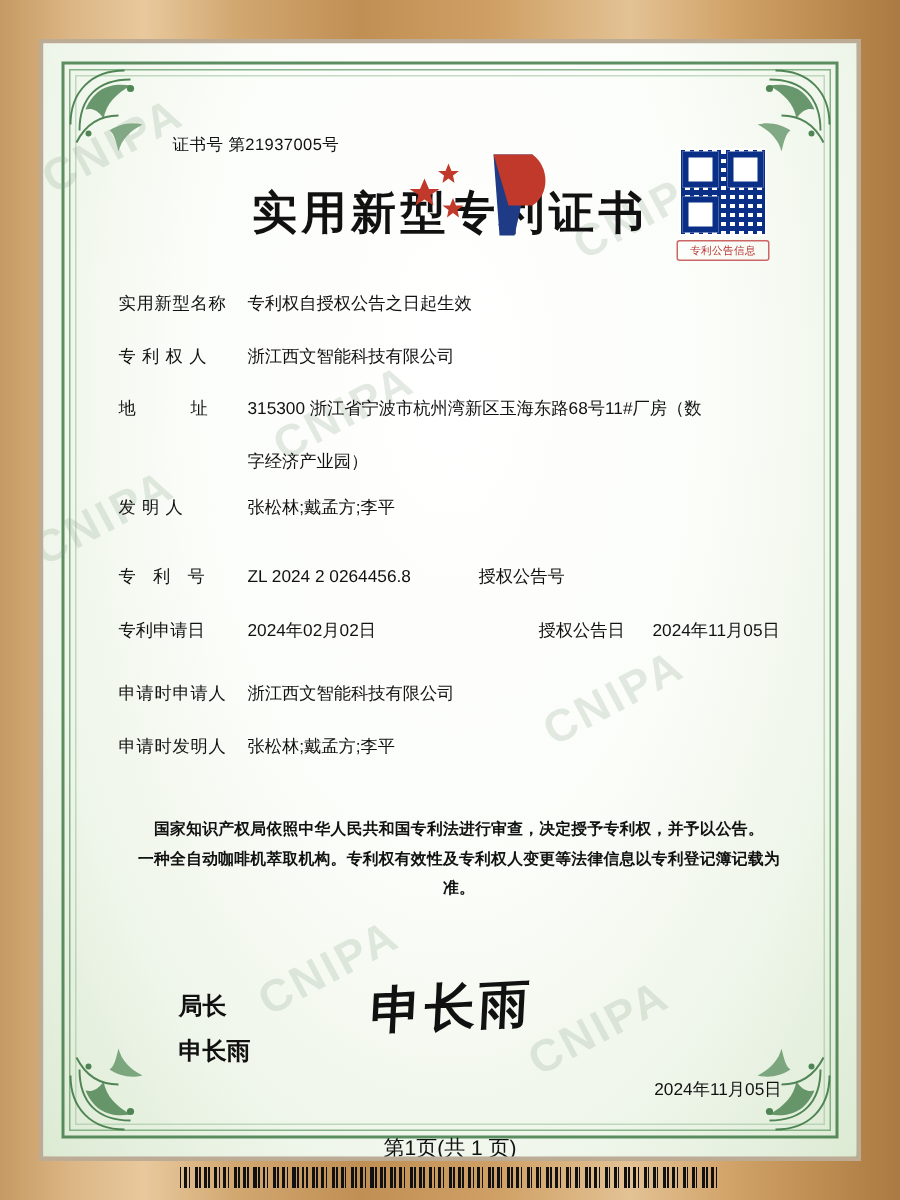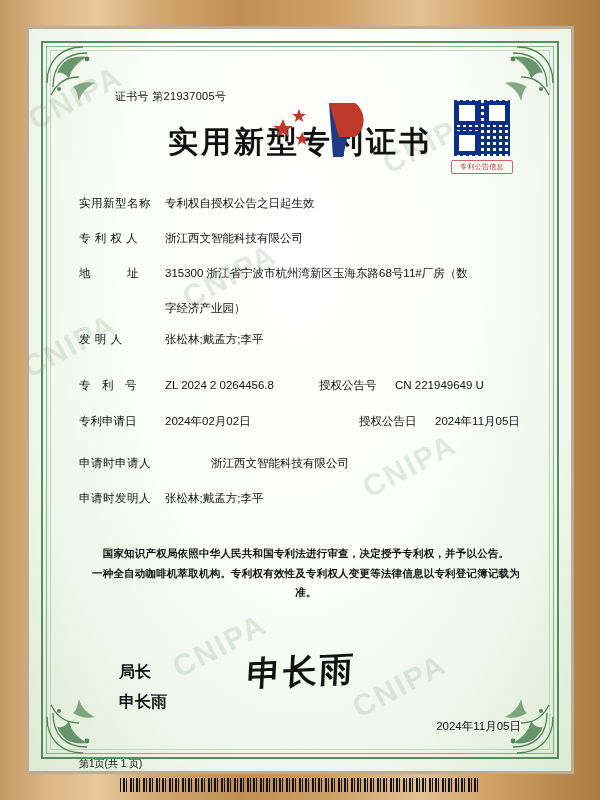--- a/index.html
+++ b/index.html
@@ -250,22 +250,22 @@
     position: absolute;
     right: 0; top: 70px;
     font-size: 11.5px;
     color: #111;
   }
 
   .page-no {
     position: absolute;
     left: 0; right: 0;
     top: 668px;
-    text-align: left;
-    font-size: 10px;
+    text-align: center;
+    font-size: 14px;
     color: #111;
   }
 
   
   .barcode {
     position: absolute;
     left: 120px;
     bottom: 8px;
     width: 360px;
     height: 14px;
@@ -400,36 +400,35 @@
           <div class="val">张松林;戴孟方;李平</div>
         </div>
 
         <div class="row two-col" style="margin-top:24px;">
           <div class="cell left">
             <div class="lbl2">专　利　号</div>
             <div class="val">ZL 2024 2 0264456.8</div>
           </div>
           <div class="cell right">
             <div class="lbl2">授权公告号</div>
-            <div class="val">CN 221949649 U</div>
           </div>
         </div>
 
         <div class="row two-col" style="margin-top:14px;gap:40px;">
           <div class="cell left">
             <div class="lbl2" style="justify-content:flex-start;">专利申请日</div>
             <div class="val">2024年02月02日</div>
           </div>
           <div class="cell right">
             <div class="lbl2">授权公告日</div>
             <div class="val">2024年11月05日</div>
           </div>
         </div>
 
-        <div class="row" style="margin-top:20px;gap:46px;">
+        <div class="row" style="margin-top:20px;">
           <div class="lbl">申请时申请人</div>
           <div class="val">浙江西文智能科技有限公司</div>
         </div>
 
         <div class="row" style="margin-top:12px;">
           <div class="lbl">申请时发明人</div>
           <div class="val">张松林;戴孟方;李平</div>
         </div>
 
       </div>

